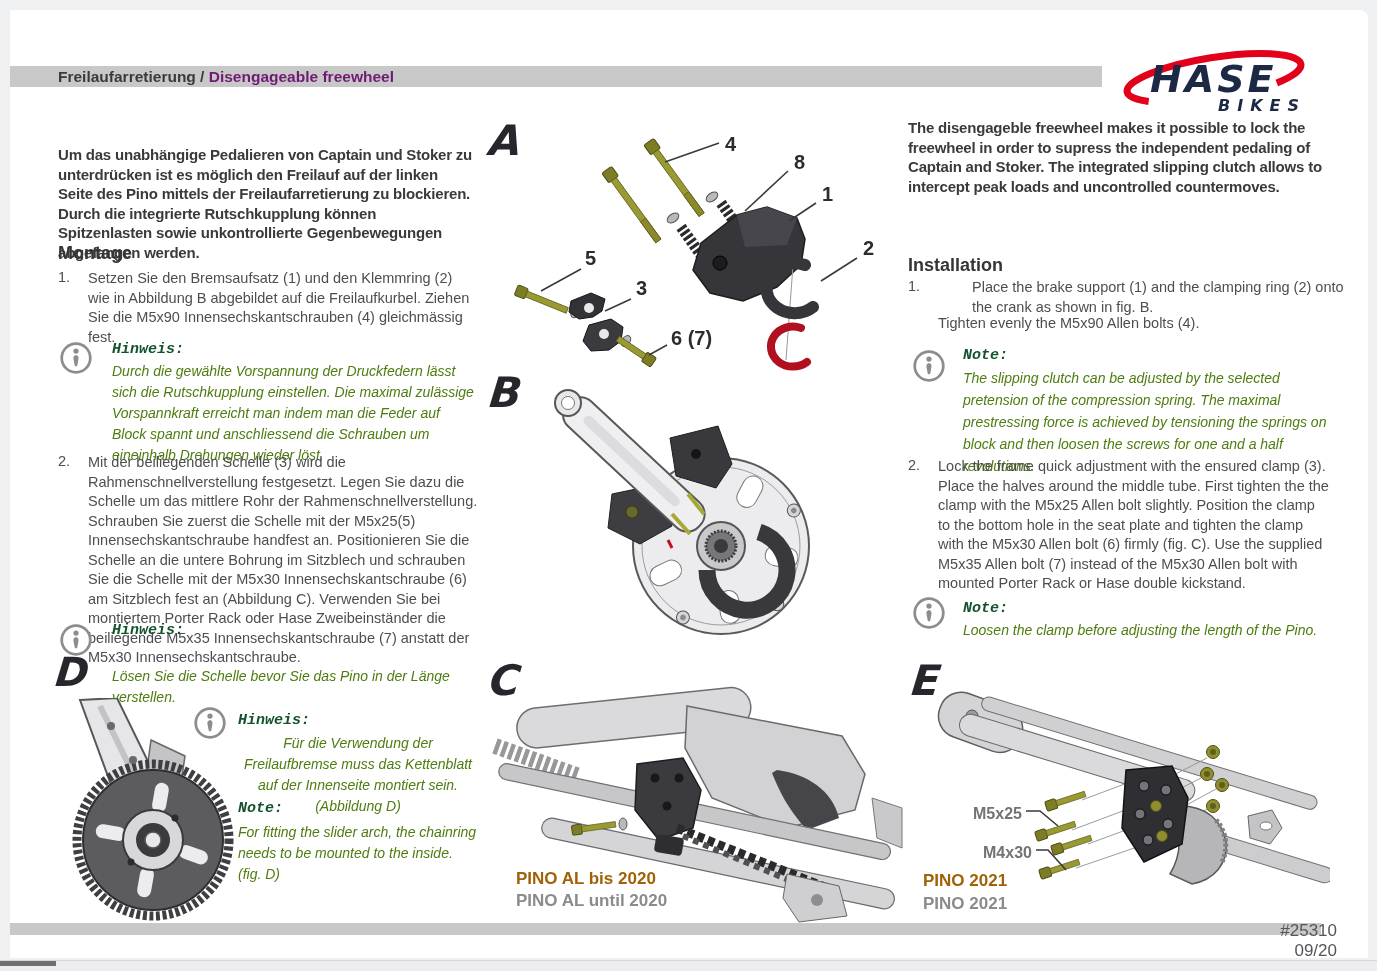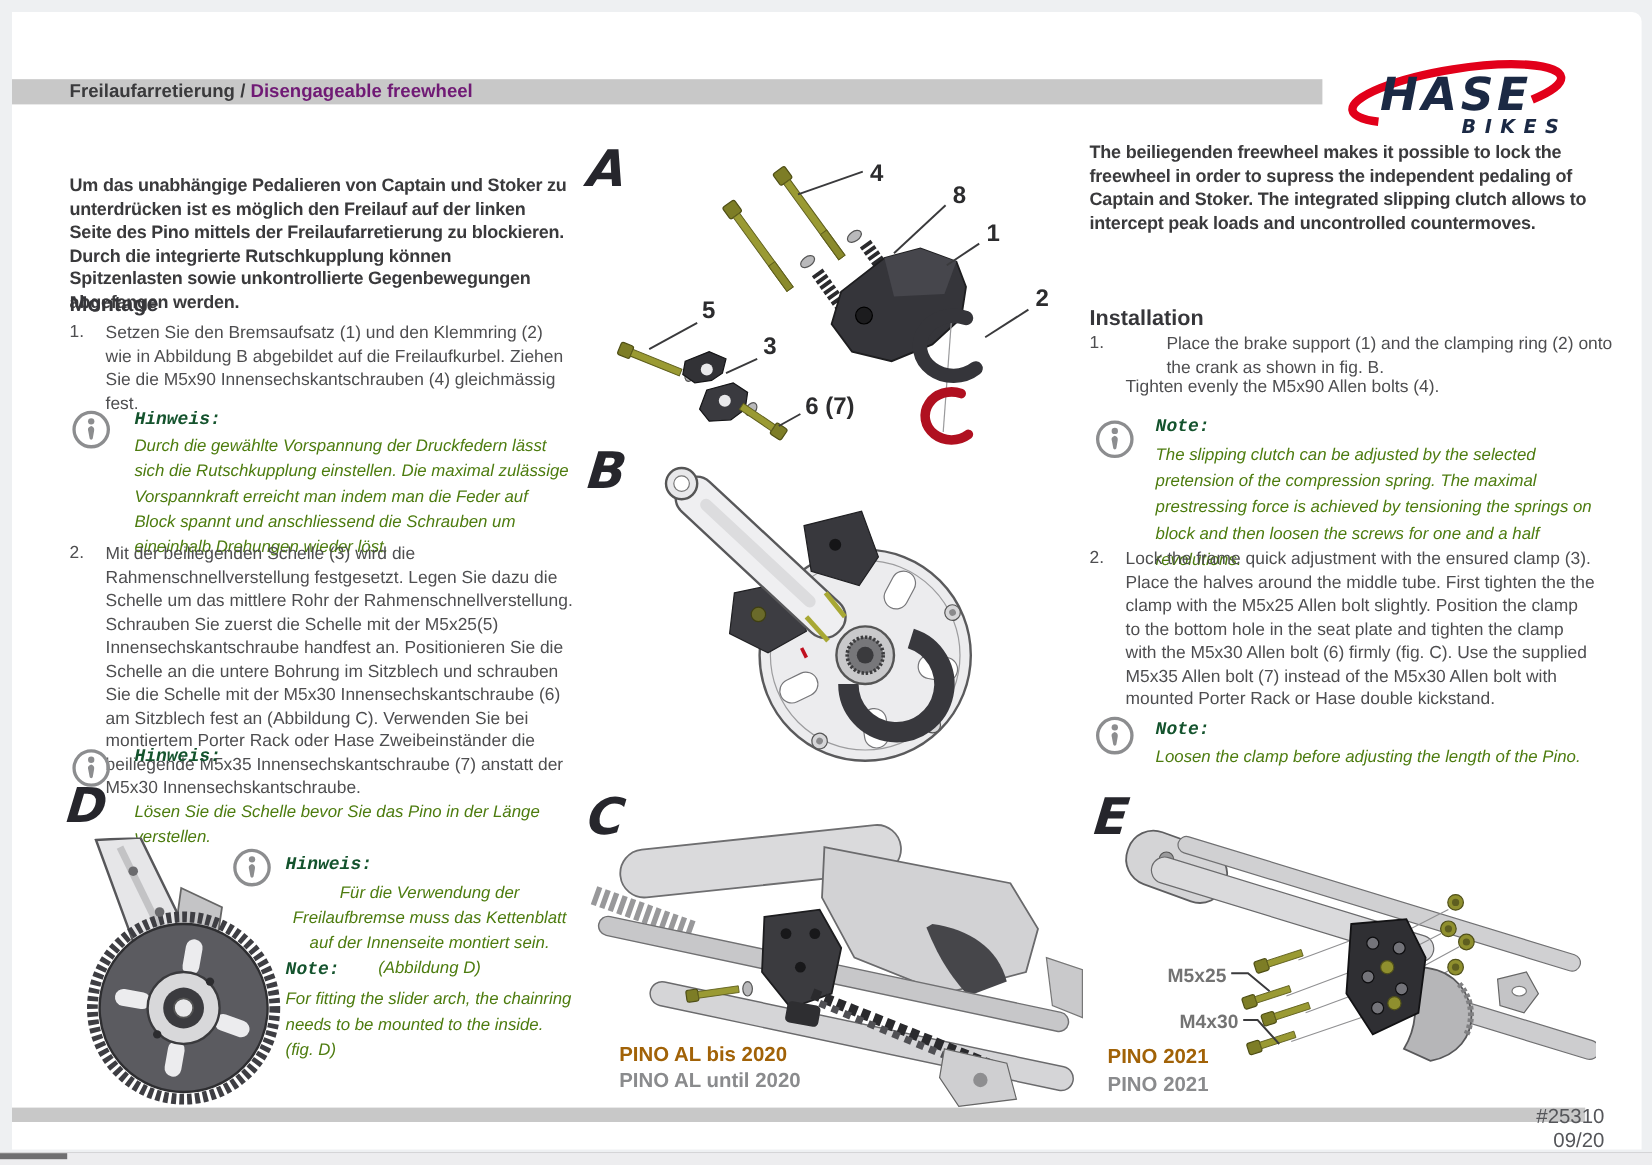--- a/index.html
+++ b/index.html
@@ -273,21 +273,21 @@
     </g>
     <ellipse cx="136" cy="146" rx="4" ry="6" fill="#b9b9bb" stroke="#555"></ellipse>
     <path d="M300,196 L352,208 L360,238 L312,244 L296,220 Z" fill="#cfcfd1" stroke="#666"></path>
     <circle cx="330" cy="222" r="6" fill="#8e8e90"></circle>
     <path d="M385,120 L415,130 L415,170 L390,160 Z" fill="#c9c9cb" stroke="#777"></path>
   </svg>
 </div>
 <div class="abs cap-dark" style="left:516px;top:869px;">PINO AL bis 2020</div>
 <div class="abs cap-gray" style="left:516px;top:891px;">PINO AL until 2020</div>
 
-<div class="abs intro" style="left:908px;top:118px;width:422px;">The beiliegenden freewheel makes it possible to lock the freewheel in order to supress the independent pedaling of Captain and Stoker.  The integrated slipping clutch allows to intercept peak loads and uncontrolled countermoves.</div>
+<div class="abs intro" style="left:908px;top:118px;width:422px;">The disengageble freewheel makes it possible to lock the freewheel in order to supress the independent pedaling of Captain and Stoker.  The integrated slipping clutch allows to intercept peak loads and uncontrolled countermoves.</div>
 
 <div class="abs h2" style="left:908px;top:255px;">Installation</div>
 
 <div class="abs stepno" style="left:908px;top:278px;">1.</div>
 <div class="abs bodytext" style="left:972px;top:278px;width:388px;">Place the brake support (1) and the clamping ring (2) onto the crank as shown in fig. B.</div>
 <div class="abs bodytext" style="left:938px;top:314px;width:388px;">Tighten evenly the M5x90 Allen bolts (4).</div>
 
 <div class="abs" style="left:911px;top:348px;width:36px;height:36px;">
   <svg width="36" height="36" viewBox="0 0 34 34">
       <circle cx="17" cy="17" r="13.5" fill="none" stroke="#8c8d8f" stroke-width="2.6"></circle>

